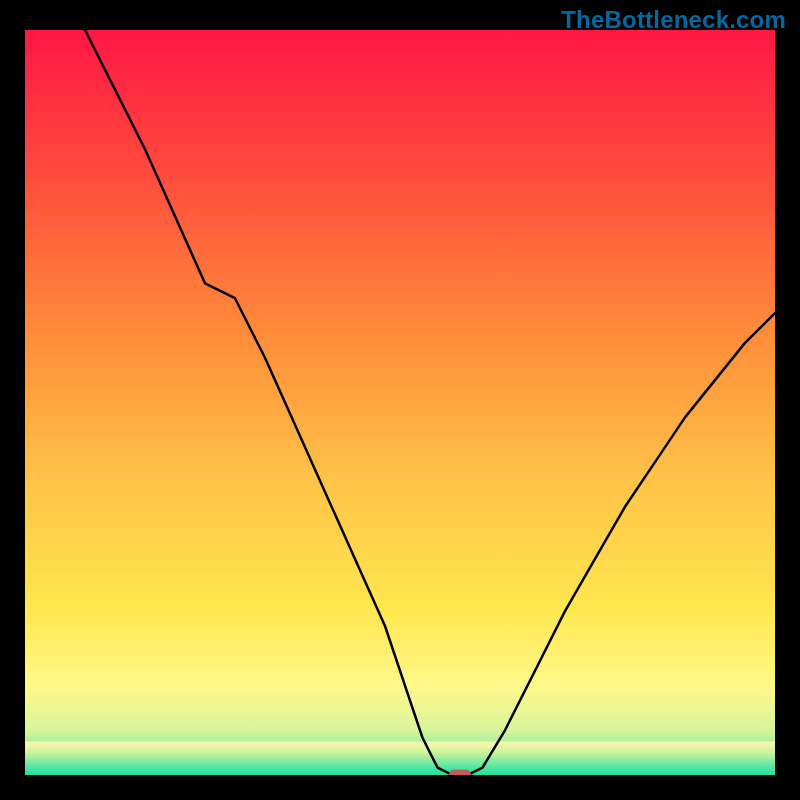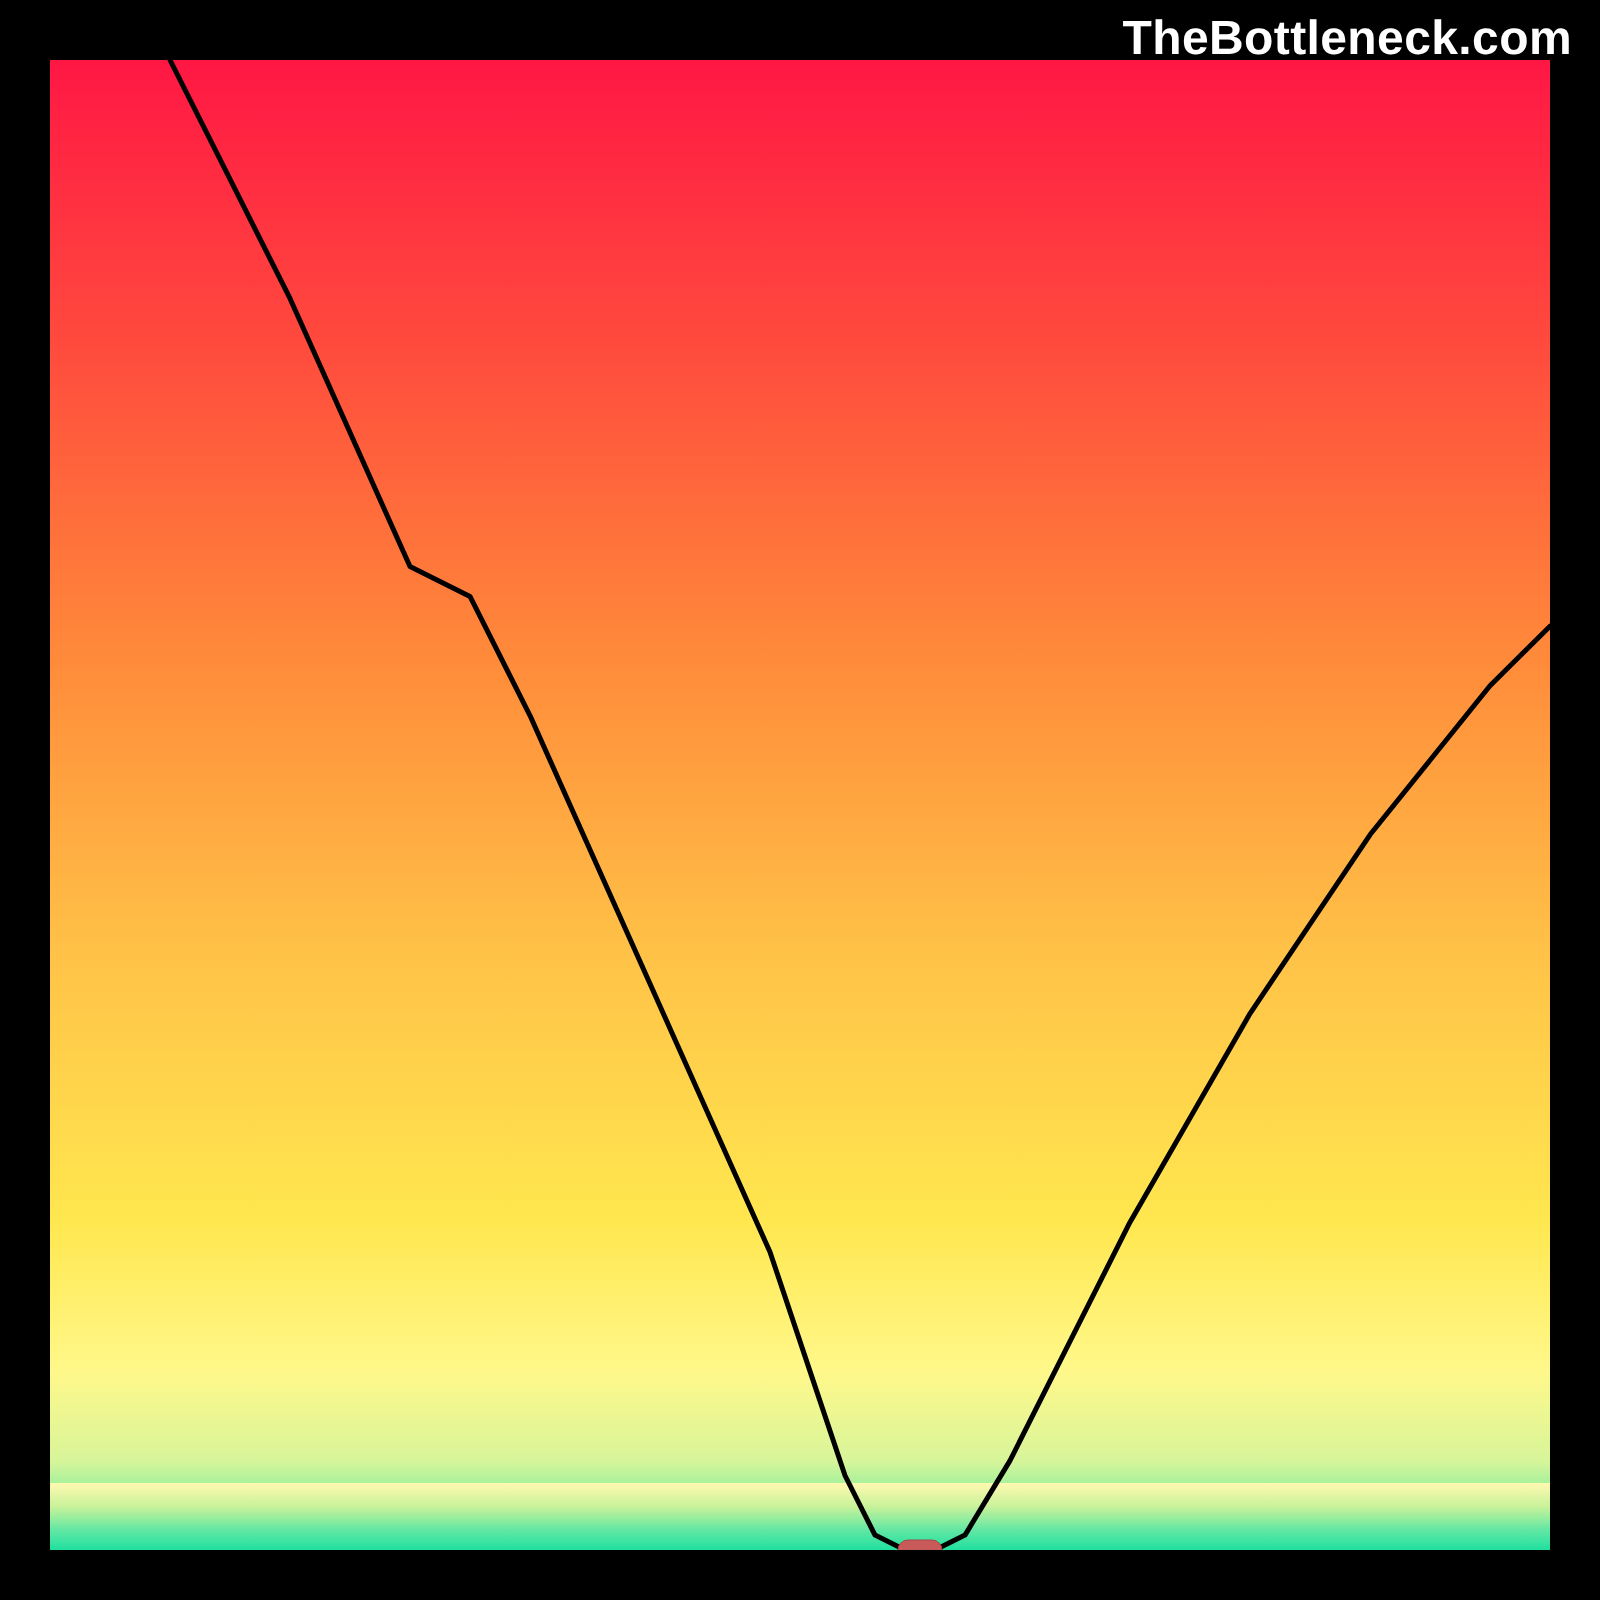--- a/index.html
+++ b/index.html
@@ -16,21 +16,21 @@
     left: 0;
     top: 0;
     width: 800px;
     height: 800px;
     background: #000;
   }
   .watermark {
     position: absolute;
     top: 6px;
     right: 14px;
-    color: #ffffff;
+    color: #0369a1;
     font-size: 24px;
     font-weight: 600;
     letter-spacing: 0.2px;
     z-index: 20;
   }
   .plot-wrap {
     position: absolute;
     left: 25px;
     top: 30px;
     width: 750px;

